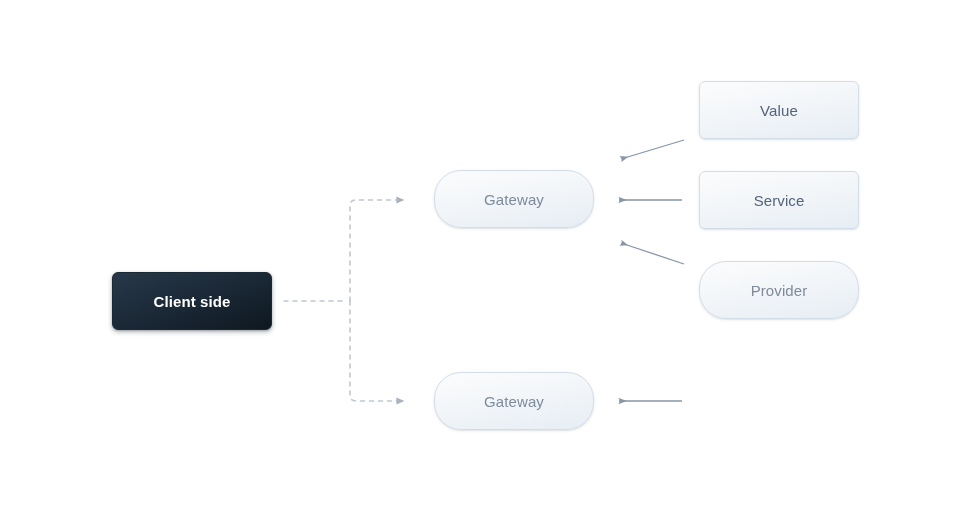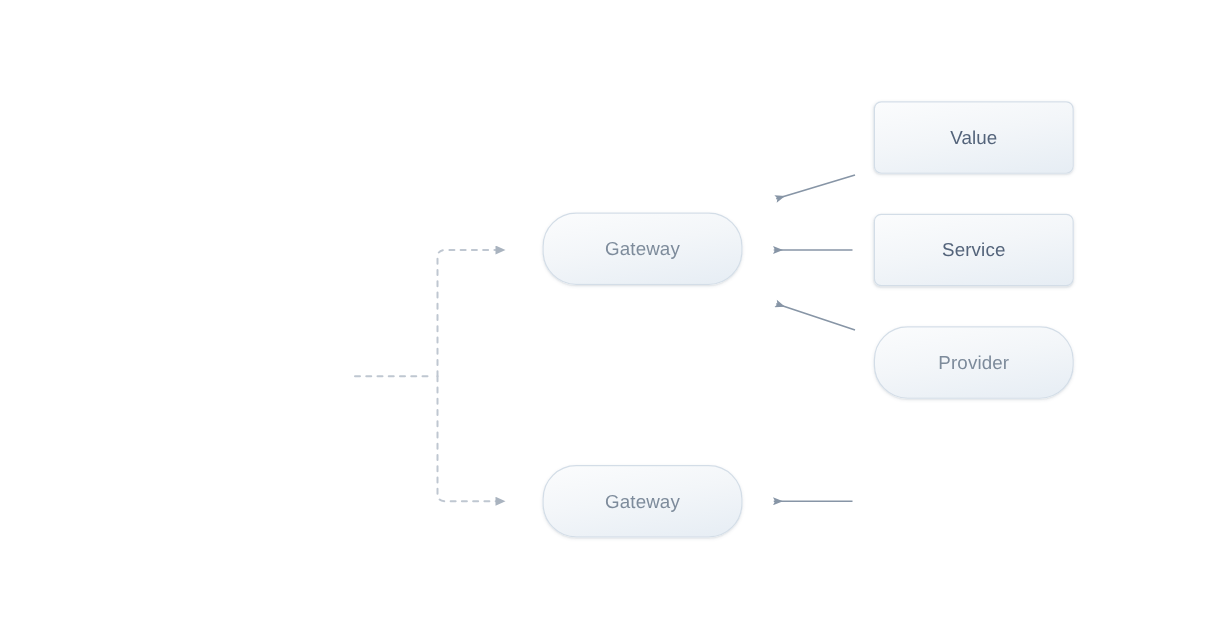--- a/index.html
+++ b/index.html
@@ -85,20 +85,23 @@
     </g>
     <g>
       <path d="M684,264 L621,243" stroke="#8795a6" stroke-width="1.3" fill="none" marker-end="url(#arrow-solid)"></path>
     </g>
 
     <g>
       <path d="M682,401 L619,401" stroke="#8795a6" stroke-width="1.3" fill="none" marker-end="url(#arrow-solid)"></path>
     </g>
   </svg>
 
+  <div class="node node-dark" id="node-client-side" style="left:112px; top:272px; width:160px; height:58px;">
+    <span>Client side</span>
+  </div>
 
   <div class="node node-light ink-dim" id="node-gateway-top" style="left:434px; top:170px; width:160px; height:58px;">
     <span>Gateway</span>
   </div>
 
   <div class="node node-light ink-dim" id="node-gateway-bottom" style="left:434px; top:372px; width:160px; height:58px;">
     <span>Gateway</span>
   </div>
 
   <div class="node node-light ink-mid" id="node-service" style="left:699px; top:171px; width:160px; height:58px;">

